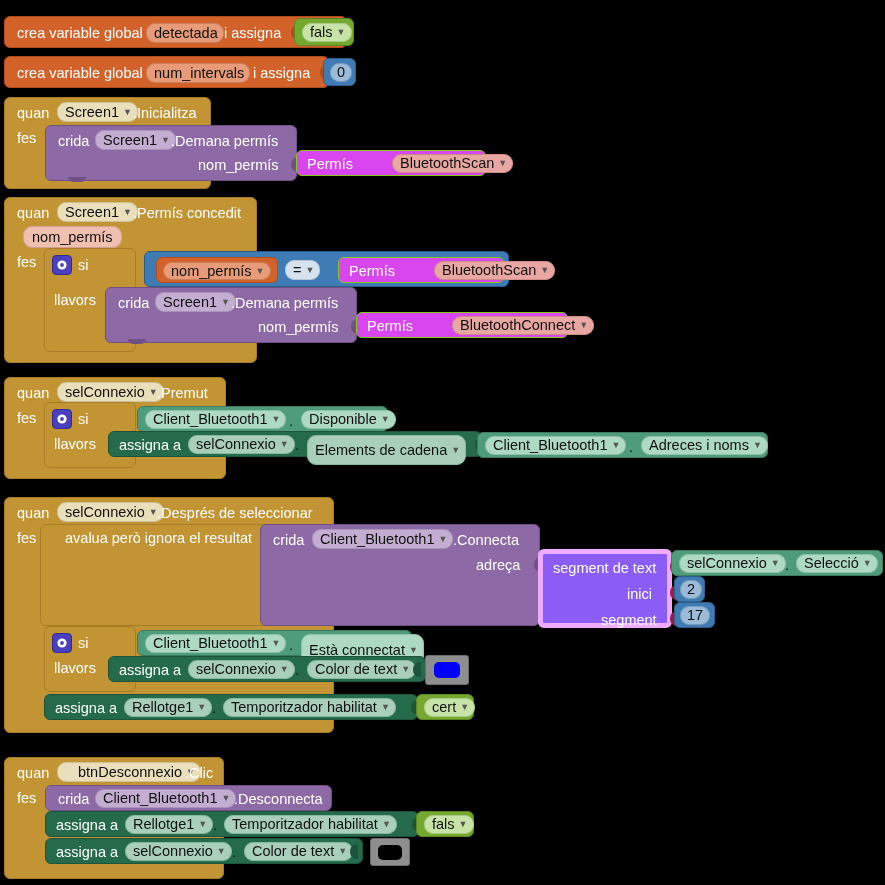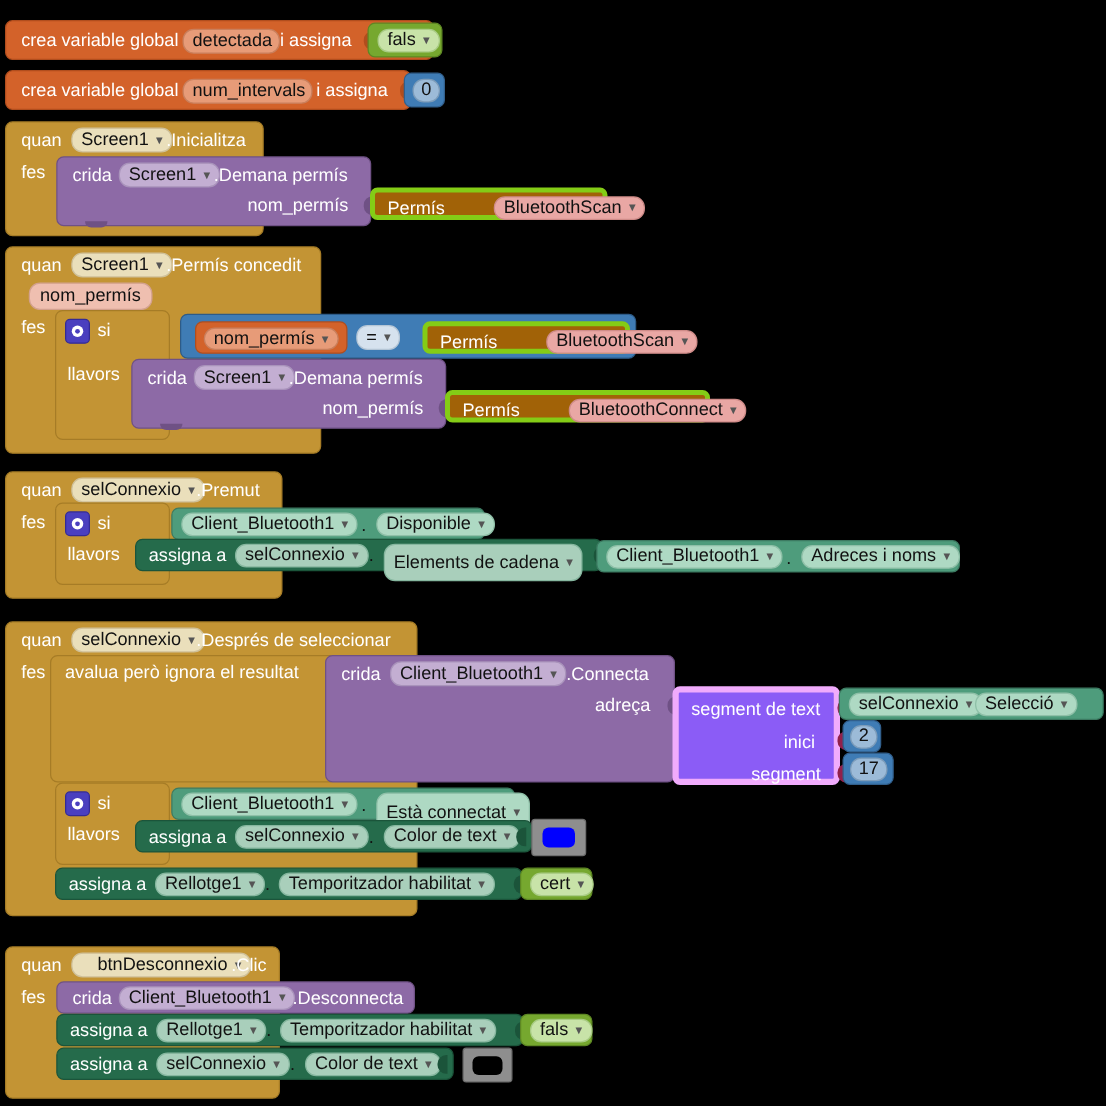--- a/index.html
+++ b/index.html
@@ -8,21 +8,21 @@
 
   
   .blk{position:absolute;box-sizing:border-box;}
   .rnd{border-radius:6px;}
 
   
   .c-var   {background:#d3622a;border:1px solid #b14d1d;}        
   .c-event {background:#c39434;border:1px solid #a67c26;}        
   .c-ctrl  {background:#c39434;border:1px solid #a67c26;}
   .c-call  {background:#8d6aa6;border:1px solid #6f5185;}        
-  .c-helper{background:#a16207;border:4px solid #84cc16;}        
+  .c-helper{background:#d946ef;border:1px solid #84cc16;}        
   .c-logic {background:#76a82f;border:1px solid #5d8723;}        
   .c-math  {background:#3f7cb5;border:1px solid #315f8c;}        
   .c-comp  {background:#3f7cb5;border:1px solid #2d5b88;}        
   .c-text  {background:#8b5cf6;border:5px solid #f0abfc;text-align:center;}        
   .c-getter{background:#4e9c7c;border:1px solid #3c7a61;}        
   .c-setter{background:#256b4b;border:1px solid #1b543a;}        
   .c-getvar{background:#d3622a;border:1px solid #b14d1d;}        
 
   
   .lbl{position:absolute;color:#fff;font-size:14.5px;line-height:1;white-space:nowrap;
@@ -239,21 +239,21 @@
   <span class="lbl" style="left:12px;top:8px;">quan</span>
   <span class="fld f-cream" style="left:52px;top:4px;height:20px;">
     <span>selConnexio</span>
     <span class="arw">▼</span>
   </span>
   <span class="lbl" style="left:152px;top:8px;">.Després de seleccionar</span>
   <span class="lbl" style="left:12px;top:33px;">fes</span>
 </div>
 
 <div class="blk rnd c-ctrl" style="left:40px;top:524px;width:230px;height:102px;">
-  <span class="lbl" style="left:11px;top:6px;">avalua però ignora el resultat</span>
+  <span class="lbl" style="left:24px;top:6px;">avalua però ignora el resultat</span>
   <span class="sock" style="background:#a67c26;left:222px;top:5px;"></span>
 </div>
 
 <div class="blk rnd c-call" style="left:260px;top:524px;width:280px;height:102px;">
   <span class="lbl" style="left:12px;top:8px;">crida</span>
   <span class="fld f-plum" style="left:51px;top:4px;height:20px;">
     <span>Client_Bluetooth1</span>
     <span class="arw">▼</span>
   </span>
   <span class="lbl" style="left:192px;top:8px;">.Connecta</span>
@@ -268,21 +268,21 @@
   <span class="sock" style="background:#92204b;left:127px;top:5px;"></span>
   <span class="sock" style="background:#92204b;left:127px;top:31px;"></span>
   <span class="sock" style="background:#92204b;left:127px;top:57px;"></span>
 </div>
 <div class="blk rnd c-getter" style="left:671px;top:550px;width:212px;height:26px;">
   <span class="fld f-mint" style="left:7px;top:3px;height:19px;">
     <span>selConnexio</span>
     <span class="arw">▼</span>
   </span>
   <span class="lbl dk" style="left:113px;top:7px;">.</span>
-  <span class="fld f-mint" style="left:108px;top:3px;height:19px;">
+  <span class="fld f-mint" style="left:124px;top:3px;height:19px;">
     <span>Selecció</span>
     <span class="arw">▼</span>
   </span>
 </div>
 <div class="blk rnd c-math" style="left:674px;top:576px;width:31px;height:26px;">
   <span class="fld f-blu2" style="left:5px;top:3px;height:19px;padding:0 6px;">2</span>
 </div>
 <div class="blk rnd c-math" style="left:674px;top:602px;width:41px;height:26px;">
   <span class="fld f-blu2" style="left:5px;top:3px;height:19px;padding:0 6px;">17</span>
 </div>

